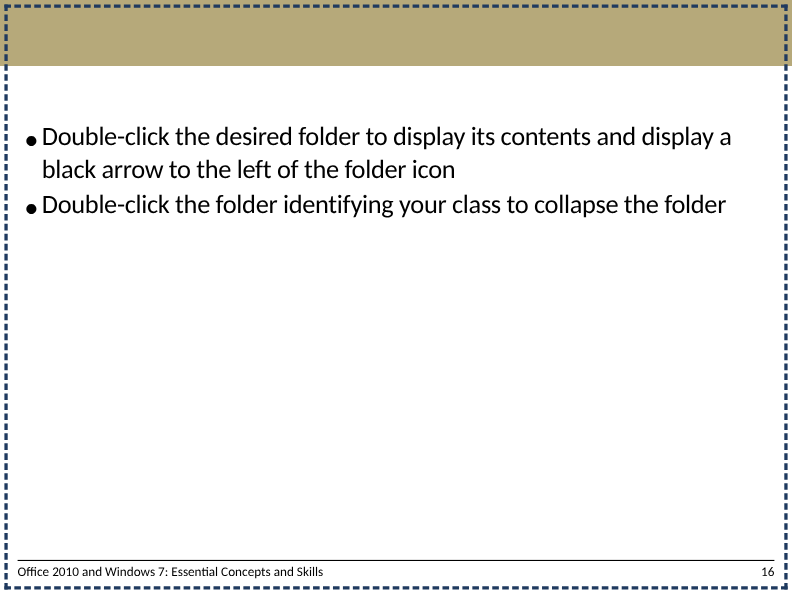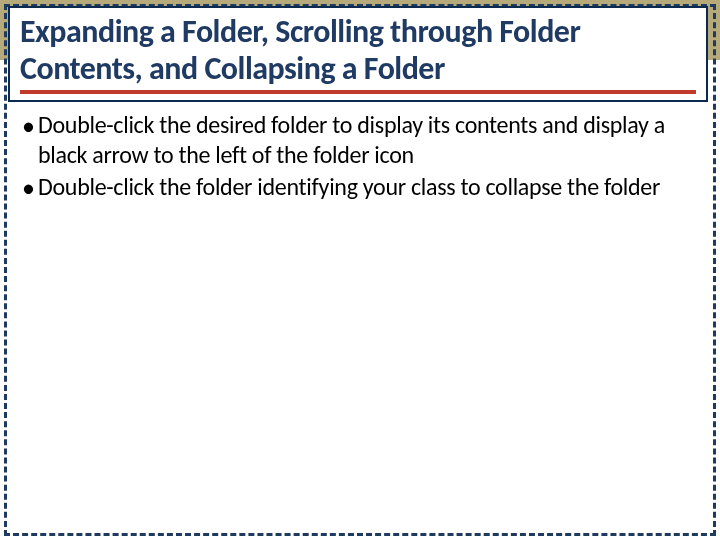--- a/index.html
+++ b/index.html
@@ -103,29 +103,29 @@
     color: #000;
   }
 </style>
 </head>
 <body>
 
 <div class="slide">
   <div class="header-band"></div>
   <div class="dashed-frame"></div>
 
-  <div class="title-box">
-    <div class="title-text">Expanding a Folder, Scrolling through Folder Contents, and Collapsing a Folder</div>
-    <div class="title-underline"></div>
-  </div>
 
   <div class="content">
     <div class="bullet">
       <div class="bullet-dot">•</div>
       <div class="bullet-text">Double-click the desired folder to display its contents and display a black arrow to the left of the folder icon</div>
     </div>
     <div class="bullet">
       <div class="bullet-dot">•</div>
       <div class="bullet-text">Double-click the folder identifying your class to collapse the folder</div>
     </div>
   </div>
 
+  <div class="footer">
+    <div class="footer-left">Office 2010 and Windows 7: Essential Concepts and Skills</div>
+    <div class="footer-right">16</div>
+  </div>
 </div>
 
 </body></html>

